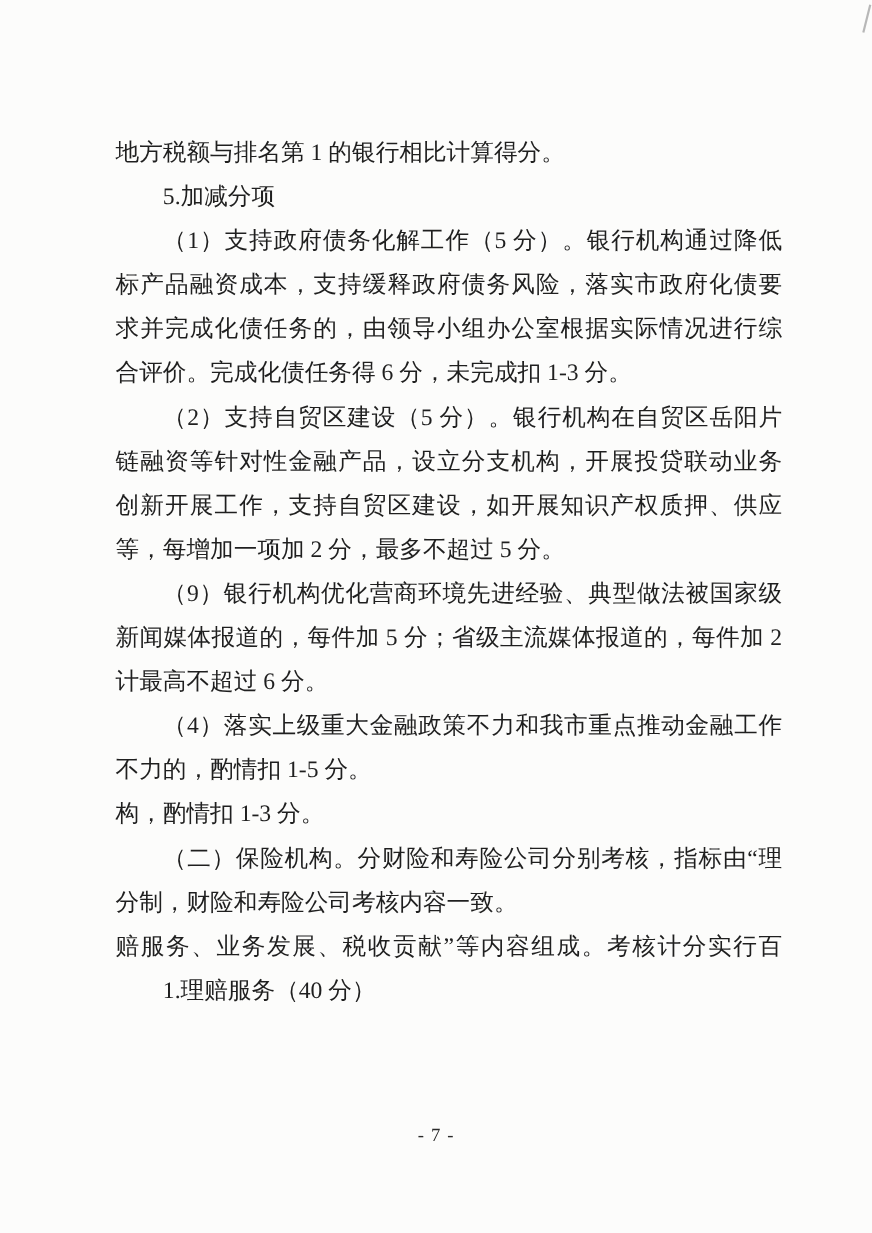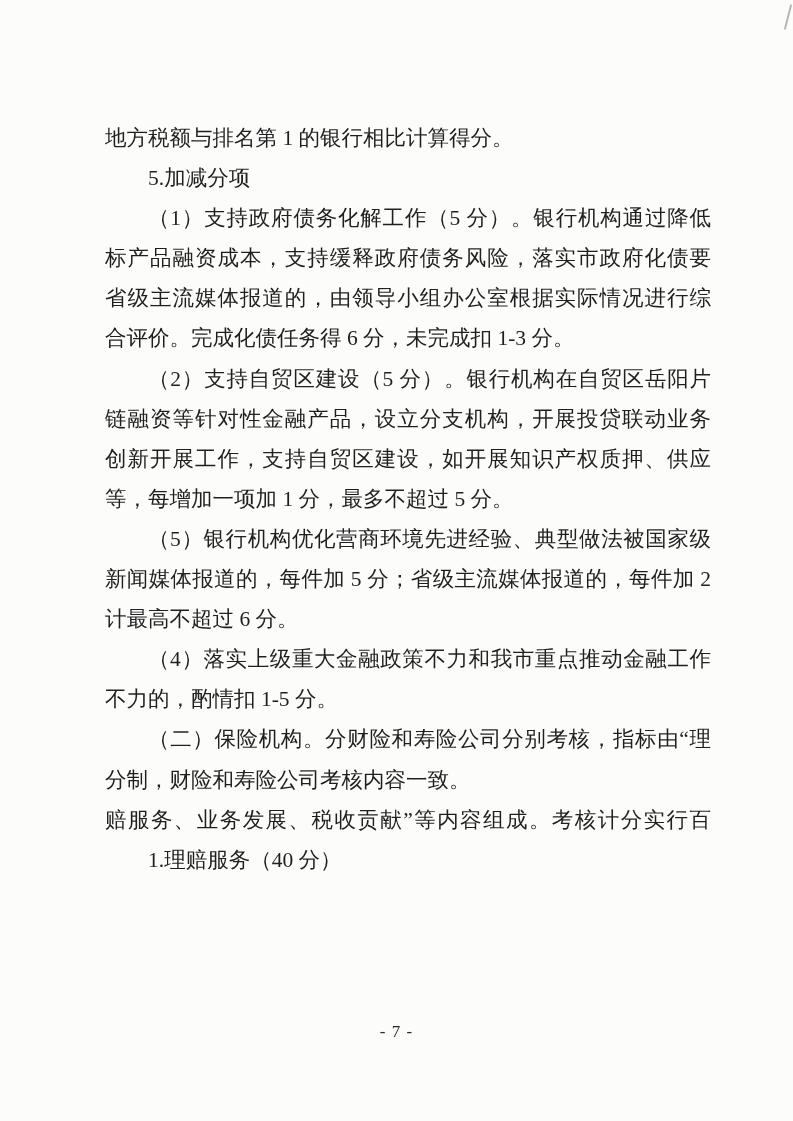--- a/index.html
+++ b/index.html
@@ -66,30 +66,31 @@
 </head>
 <body>
 
 <div class="page">
   <div class="artifact"></div>
   <div class="content" id="document-body">
       <div class="line">地方税额与排名第 1 的银行相比计算得分。</div>
       <div class="line indent">5.加减分项</div>
       <div class="line indent justify">（1）支持政府债务化解工作（5 分）。银行机构通过降低非</div>
       <div class="line justify">标产品融资成本，支持缓释政府债务风险，落实市政府化债要</div>
-      <div class="line justify">省级主流媒体报道的，由领导小组办公室根据实际情况进行综</div>
+      <div class="line justify">求并完成化债任务的，由领导小组办公室根据实际情况进行综</div>
       <div class="line">合评价。完成化债任务得 6 分，未完成扣 1-3 分。</div>
       <div class="line indent justify">（2）支持自贸区建设（5 分）。银行机构在自贸区岳阳片区</div>
       <div class="line justify">链融资等针对性金融产品，设立分支机构，开展投贷联动业务</div>
       <div class="line justify">创新开展工作，支持自贸区建设，如开展知识产权质押、供应</div>
-      <div class="line">等，每增加一项加 1 分，最多不超过 5 分。</div>
-      <div class="line indent justify">（5）银行机构优化营商环境先进经验、典型做法被国家级</div>
+      <div class="line">等，每增加一项加 2 分，最多不超过 5 分。</div>
+      <div class="line indent justify">（9）银行机构优化营商环境先进经验、典型做法被国家级</div>
       <div class="line justify">新闻媒体报道的，每件加 5 分；省级主流媒体报道的，每件加 2</div>
       <div class="line">计最高不超过 6 分。</div>
       <div class="line indent justify">（4）落实上级重大金融政策不力和我市重点推动金融工作</div>
       <div class="line">不力的，酌情扣 1-5 分。</div>
+      <div class="line">构，酌情扣 1-3 分。</div>
       <div class="line indent justify">（二）保险机构。分财险和寿险公司分别考核，指标由“理</div>
       <div class="line">分制，财险和寿险公司考核内容一致。</div>
       <div class="line justify">赔服务、业务发展、税收贡献”等内容组成。考核计分实行百</div>
       <div class="line indent">1.理赔服务（40 分）</div>
     </div>
   <div class="footer">- 7 -</div>
 </div>
 
 </body></html>

